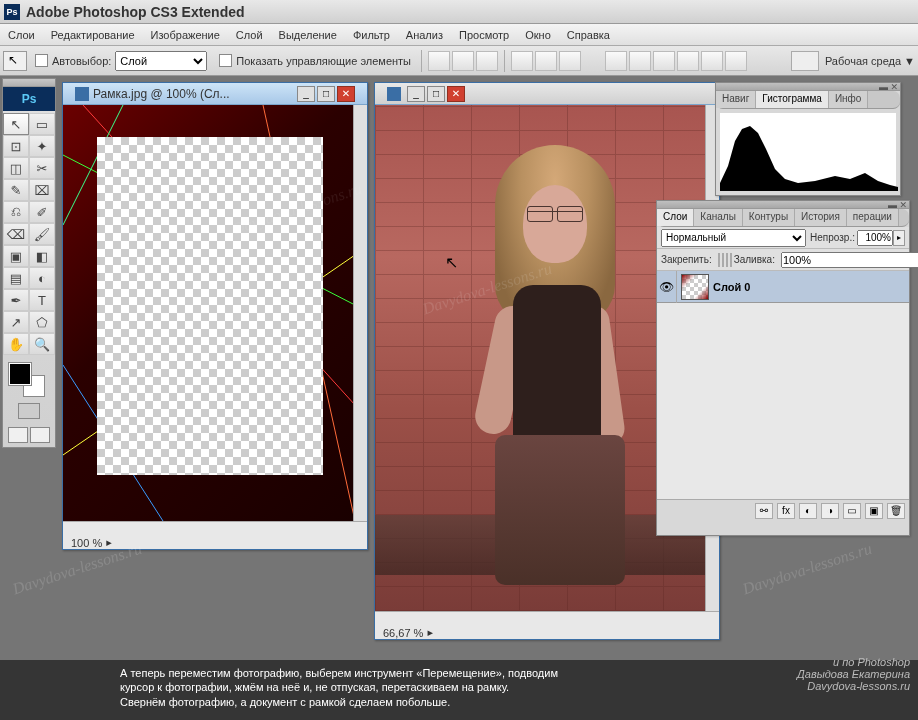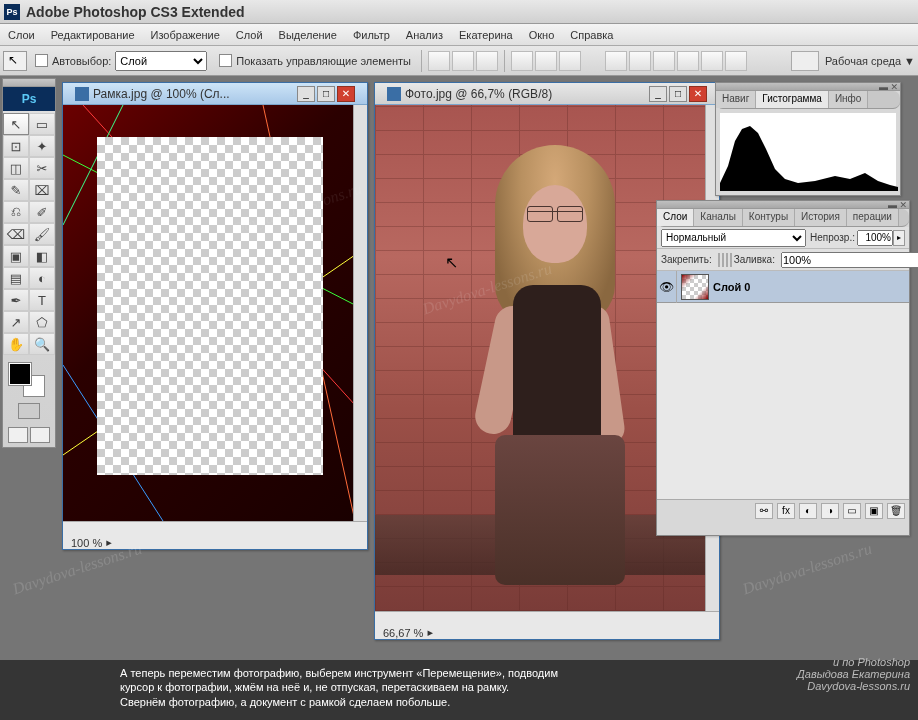--- a/index.html
+++ b/index.html
@@ -125,21 +125,21 @@
 </div>
 
 <div class="menubar">
   <span>Слои</span>
   <span>Редактирование</span>
   <span>Изображение</span>
   <span>Слой</span>
   <span>Выделение</span>
   <span>Фильтр</span>
   <span>Анализ</span>
-  <span>Екатерина</span>
+  <span>Просмотр</span>
   <span>Окно</span>
   <span>Справка</span>
 </div>
 
 <div class="optionsbar">
   <div class="move-icon"></div>
   <div class="chk"></div>
   <span class="lbl">Автовыбор:</span>
   <select><option>Слой</option></select>
   <div class="chk"></div>
@@ -236,21 +236,20 @@
   </div>
   <div class="doc-status">
     <span>100 %</span>
     <span class="sb-arrow">▸</span>
   </div>
 </div>
 
 <div class="doc-win" id="win2">
   <div class="doc-title inactive">
     <div class="doc-ico"></div>
-    <div class="txt">Фото.jpg @ 66,7% (RGB/8)</div>
     <div class="win-btn">_</div>
     <div class="win-btn">□</div>
     <div class="win-btn close">✕</div>
   </div>
   <div class="doc-body">
     <div class="canvas2">
       <div class="bricks"></div>
       <div class="bench"></div>
       <div class="figure">
         <div class="hair"></div>

